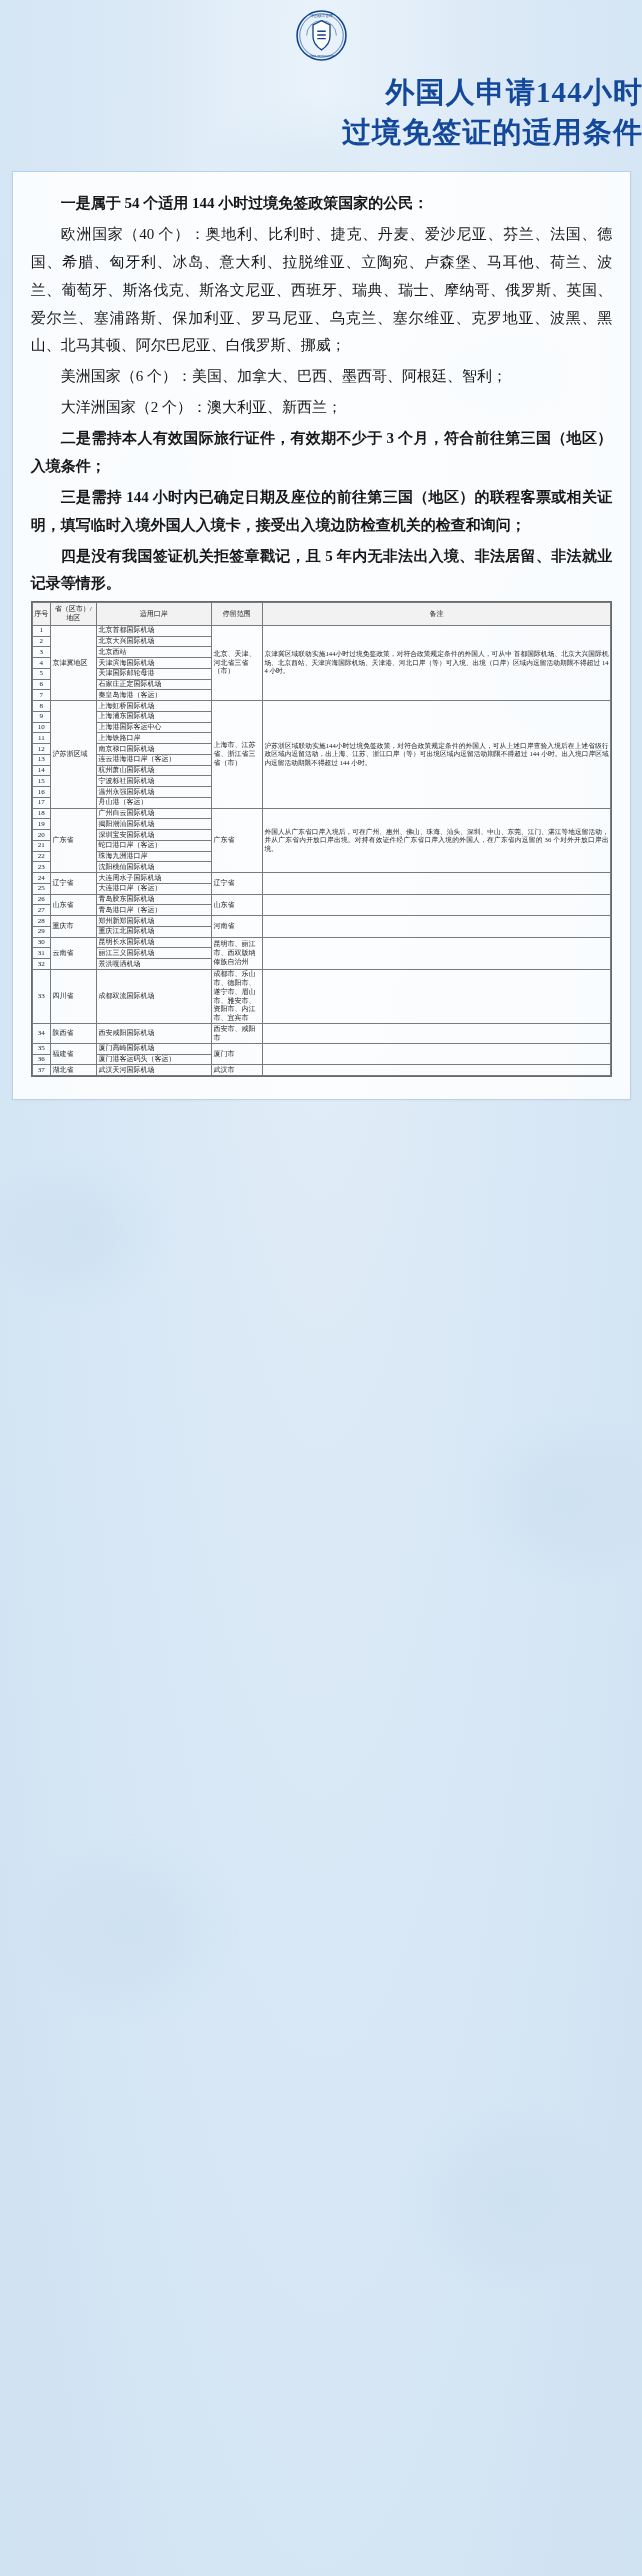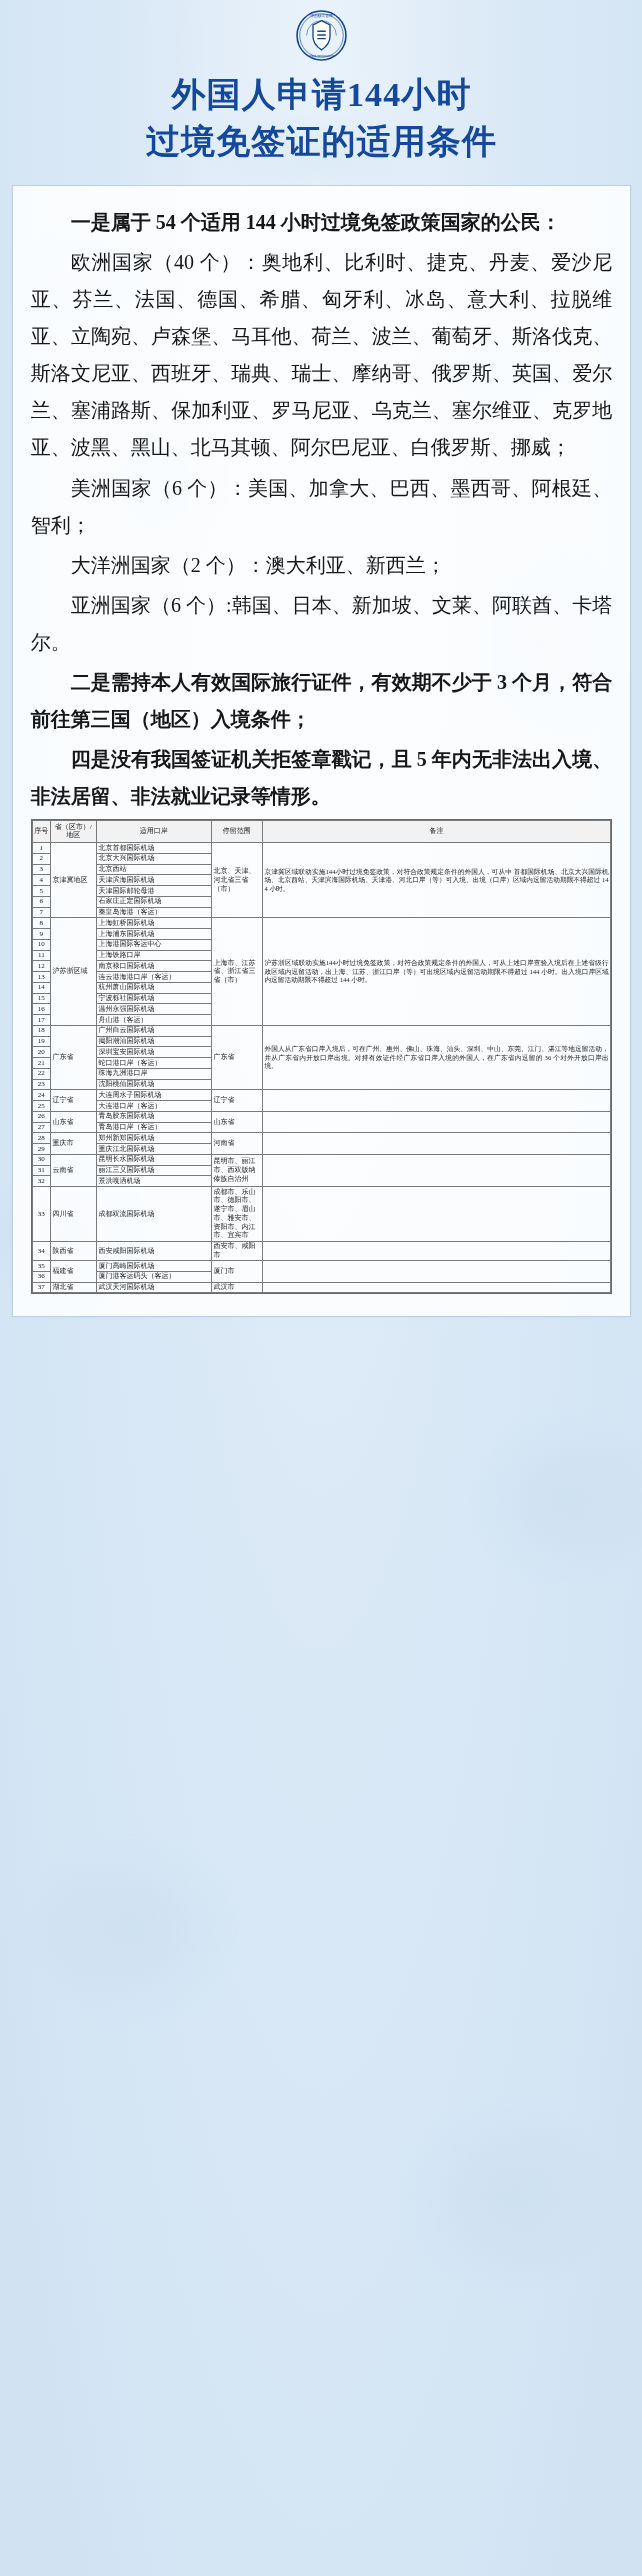--- a/index.html
+++ b/index.html
@@ -43,40 +43,41 @@
   }
   .emblem {
     width: 51px;
     height: 51px;
     margin: 0 auto;
     position: relative;
   }
   .emblem svg { display:block; }
   .title {
     margin-top: 11.8px;
-    font-size: 34px;
+    font-size: 29px;
     line-height: 1.38;
     font-weight: bold;
     color: #13489b;
     letter-spacing: 1.1px;
     font-family: "Liberation Serif", "DejaVu Serif", serif;
+    text-align: right;
   }
   .title div { display:block; }
 
   .card {
     position: relative;
     margin: 19px 11.8px 0 11.8px;
     background: rgba(255,255,255,0.86);
     border: 0.5px solid #b9d2e6;
     box-shadow: 0 0.5px 2.1px rgba(40,80,130,0.08);
     padding: 18px 18px 21.4px 18px;
     box-sizing: border-box;
   }
   .para {
-    font-size: 20px;
+    font-size: 15px;
     line-height: 1.85;
     color: #17171a;
     text-align: justify;
     margin: 0 0 3.2px 0;
     font-family: "Liberation Serif", "DejaVu Serif", serif;
   }
   .para.indent { text-indent: 2em; }
   .para.bold { font-weight: bold; }
   .para.sub { text-indent: 2em; }
 
@@ -151,22 +152,22 @@
       <div>外国人申请144小时</div>
       <div>过境免签证的适用条件</div>
     </div>
   </div>
 
   <div class="card">
     <p class="para indent bold">一是属于 54 个适用 144 小时过境免签政策国家的公民：</p>
     <p class="para sub">欧洲国家（40 个）：奥地利、比利时、捷克、丹麦、爱沙尼亚、芬兰、法国、德国、希腊、匈牙利、冰岛、意大利、拉脱维亚、立陶宛、卢森堡、马耳他、荷兰、波兰、葡萄牙、斯洛伐克、斯洛文尼亚、西班牙、瑞典、瑞士、摩纳哥、俄罗斯、英国、爱尔兰、塞浦路斯、保加利亚、罗马尼亚、乌克兰、塞尔维亚、克罗地亚、波黑、黑山、北马其顿、阿尔巴尼亚、白俄罗斯、挪威；</p>
     <p class="para sub">美洲国家（6 个）：美国、加拿大、巴西、墨西哥、阿根廷、智利；</p>
     <p class="para sub">大洋洲国家（2 个）：澳大利亚、新西兰；</p>
-    <p class="para sub">亚洲国家（6 个）:韩国、日本、新加坡、文莱、阿联酋、卡塔尔。</p>
     <p class="para indent bold">二是需持本人有效国际旅行证件，有效期不少于 3 个月，符合前往第三国（地区）入境条件；</p>
+    <p class="para indent bold">三是需持 144 小时内已确定日期及座位的前往第三国（地区）的联程客票或相关证明，填写临时入境外国人入境卡，接受出入境边防检查机关的检查和询问；</p>
     <p class="para indent bold">四是没有我国签证机关拒签章戳记，且 5 年内无非法出入境、非法居留、非法就业记录等情形。</p>
 
     <div class="table-wrap">
       <table class="ports">
         <colgroup>
           <col class="w-num">
             <col class="w-prov">
             <col class="w-port">
             <col class="w-stay">
             <col class="w-note">

